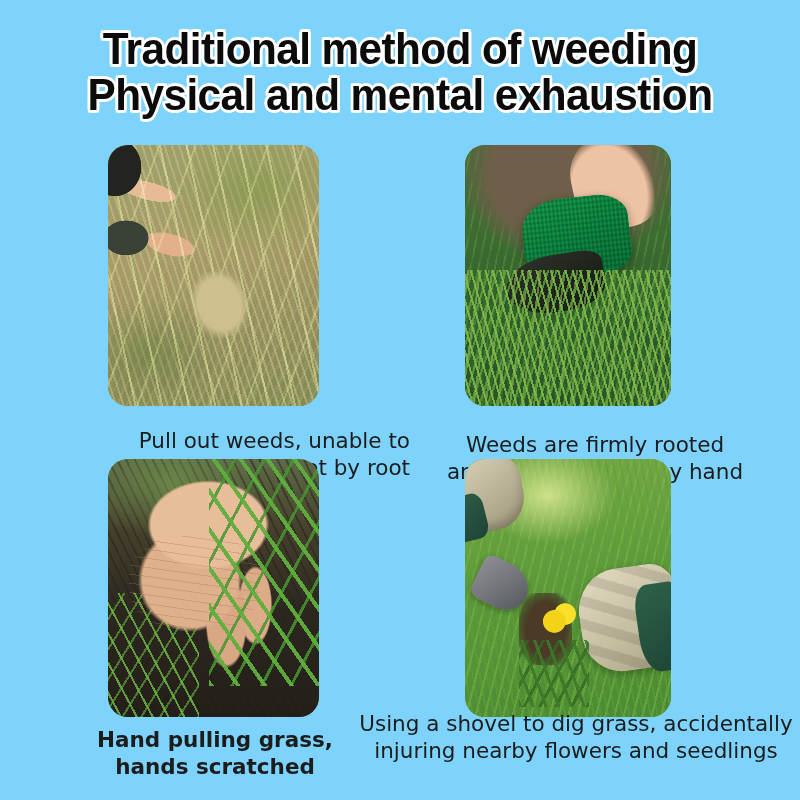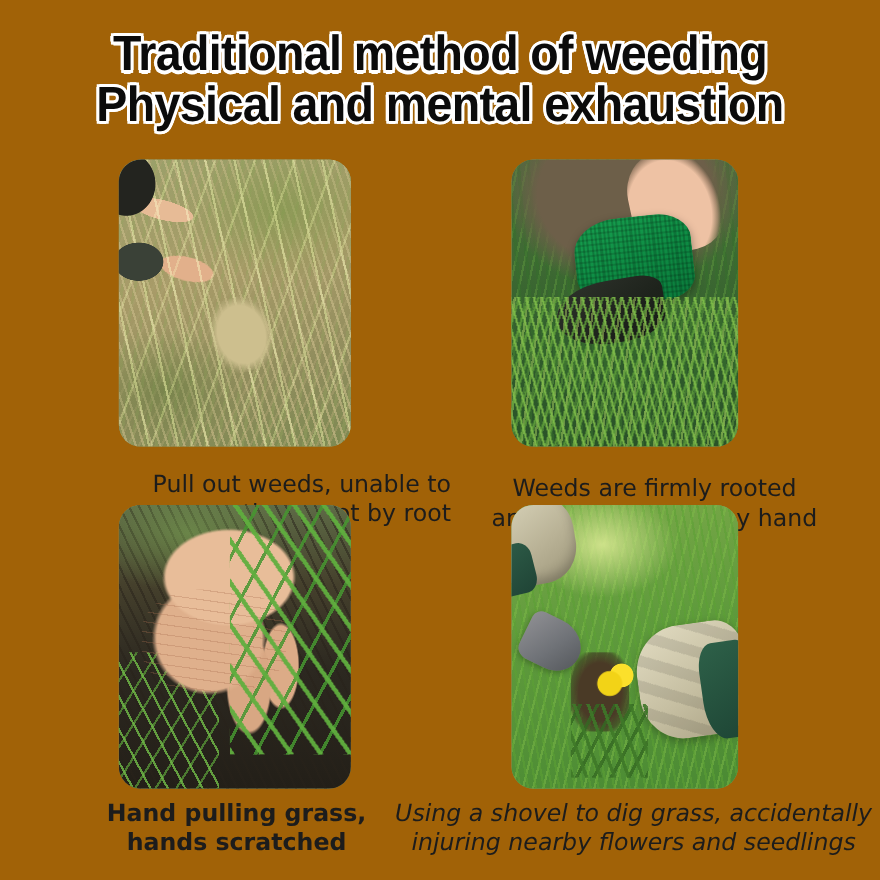--- a/index.html
+++ b/index.html
@@ -9,21 +9,21 @@
   body {
     width: 800px;
     height: 800px;
     overflow: hidden;
     font-family: "DejaVu Sans", sans-serif;
   }
   #poster {
     position: relative;
     width: 800px;
     height: 800px;
-    background: #a16207;
+    background: #7dd3fc;
     overflow: hidden;
   }
 
   
   #title-block {
     position: absolute;
     left: 0;
     top: 26px;
     width: 800px;
     text-align: center;
@@ -68,21 +68,21 @@
 
   
   #photo-tl { left: 108px; top: 145px;  width: 211px; height: 261px; }
   #photo-tr { left: 465px; top: 145px;  width: 206px; height: 261px; }
   #photo-bl { left: 108px; top: 459px;  width: 211px; height: 258px; }
   #photo-br { left: 465px; top: 459px;  width: 206px; height: 258px; }
 
   #cap-tl { left: 20px;  top: 428px; width: 390px; text-align: right; }
   #cap-tr { left: 400px; top: 404px; width: 390px; margin-top: 28px; }
   #cap-bl { left: 20px;  top: 727px; width: 390px; font-weight: bold; }
-  #cap-br { left: 352px; top: 727px; width: 448px; font-style: italic; }
+  #cap-br { left: 352px; top: 711px; width: 448px; }
 
   
 
   
   .scene-tl {
     background:
       radial-gradient(ellipse 60% 35% at 70% 18%, rgba(120,150,70,.55), transparent 70%),
       radial-gradient(ellipse 50% 30% at 20% 80%, rgba(90,120,55,.45), transparent 70%),
       repeating-linear-gradient(72deg, rgba(205,190,140,.55) 0 2px, transparent 2px 7px),
       repeating-linear-gradient(-63deg, rgba(170,160,110,.5) 0 2px, transparent 2px 9px),

